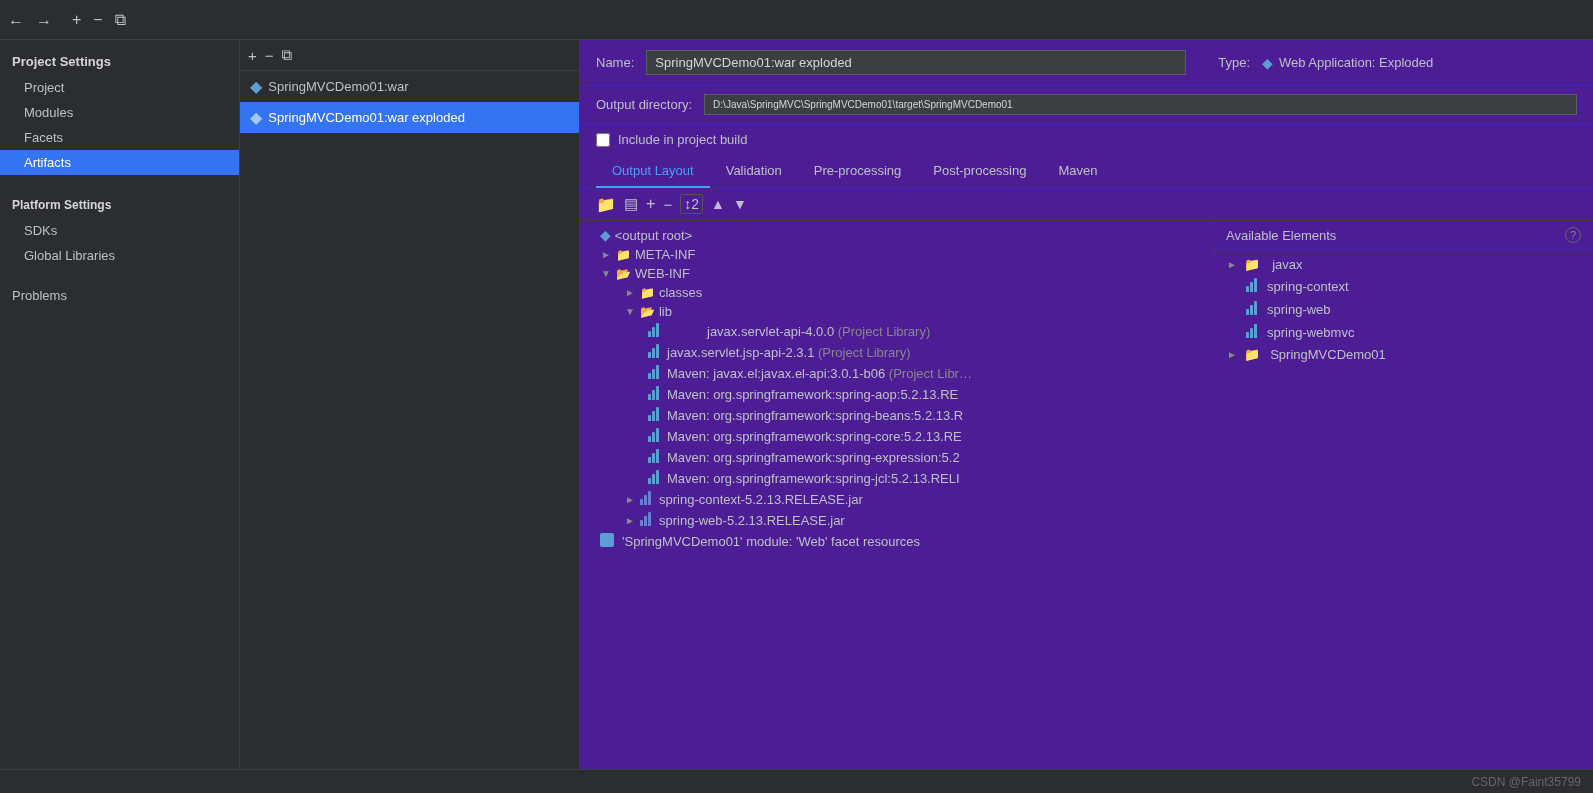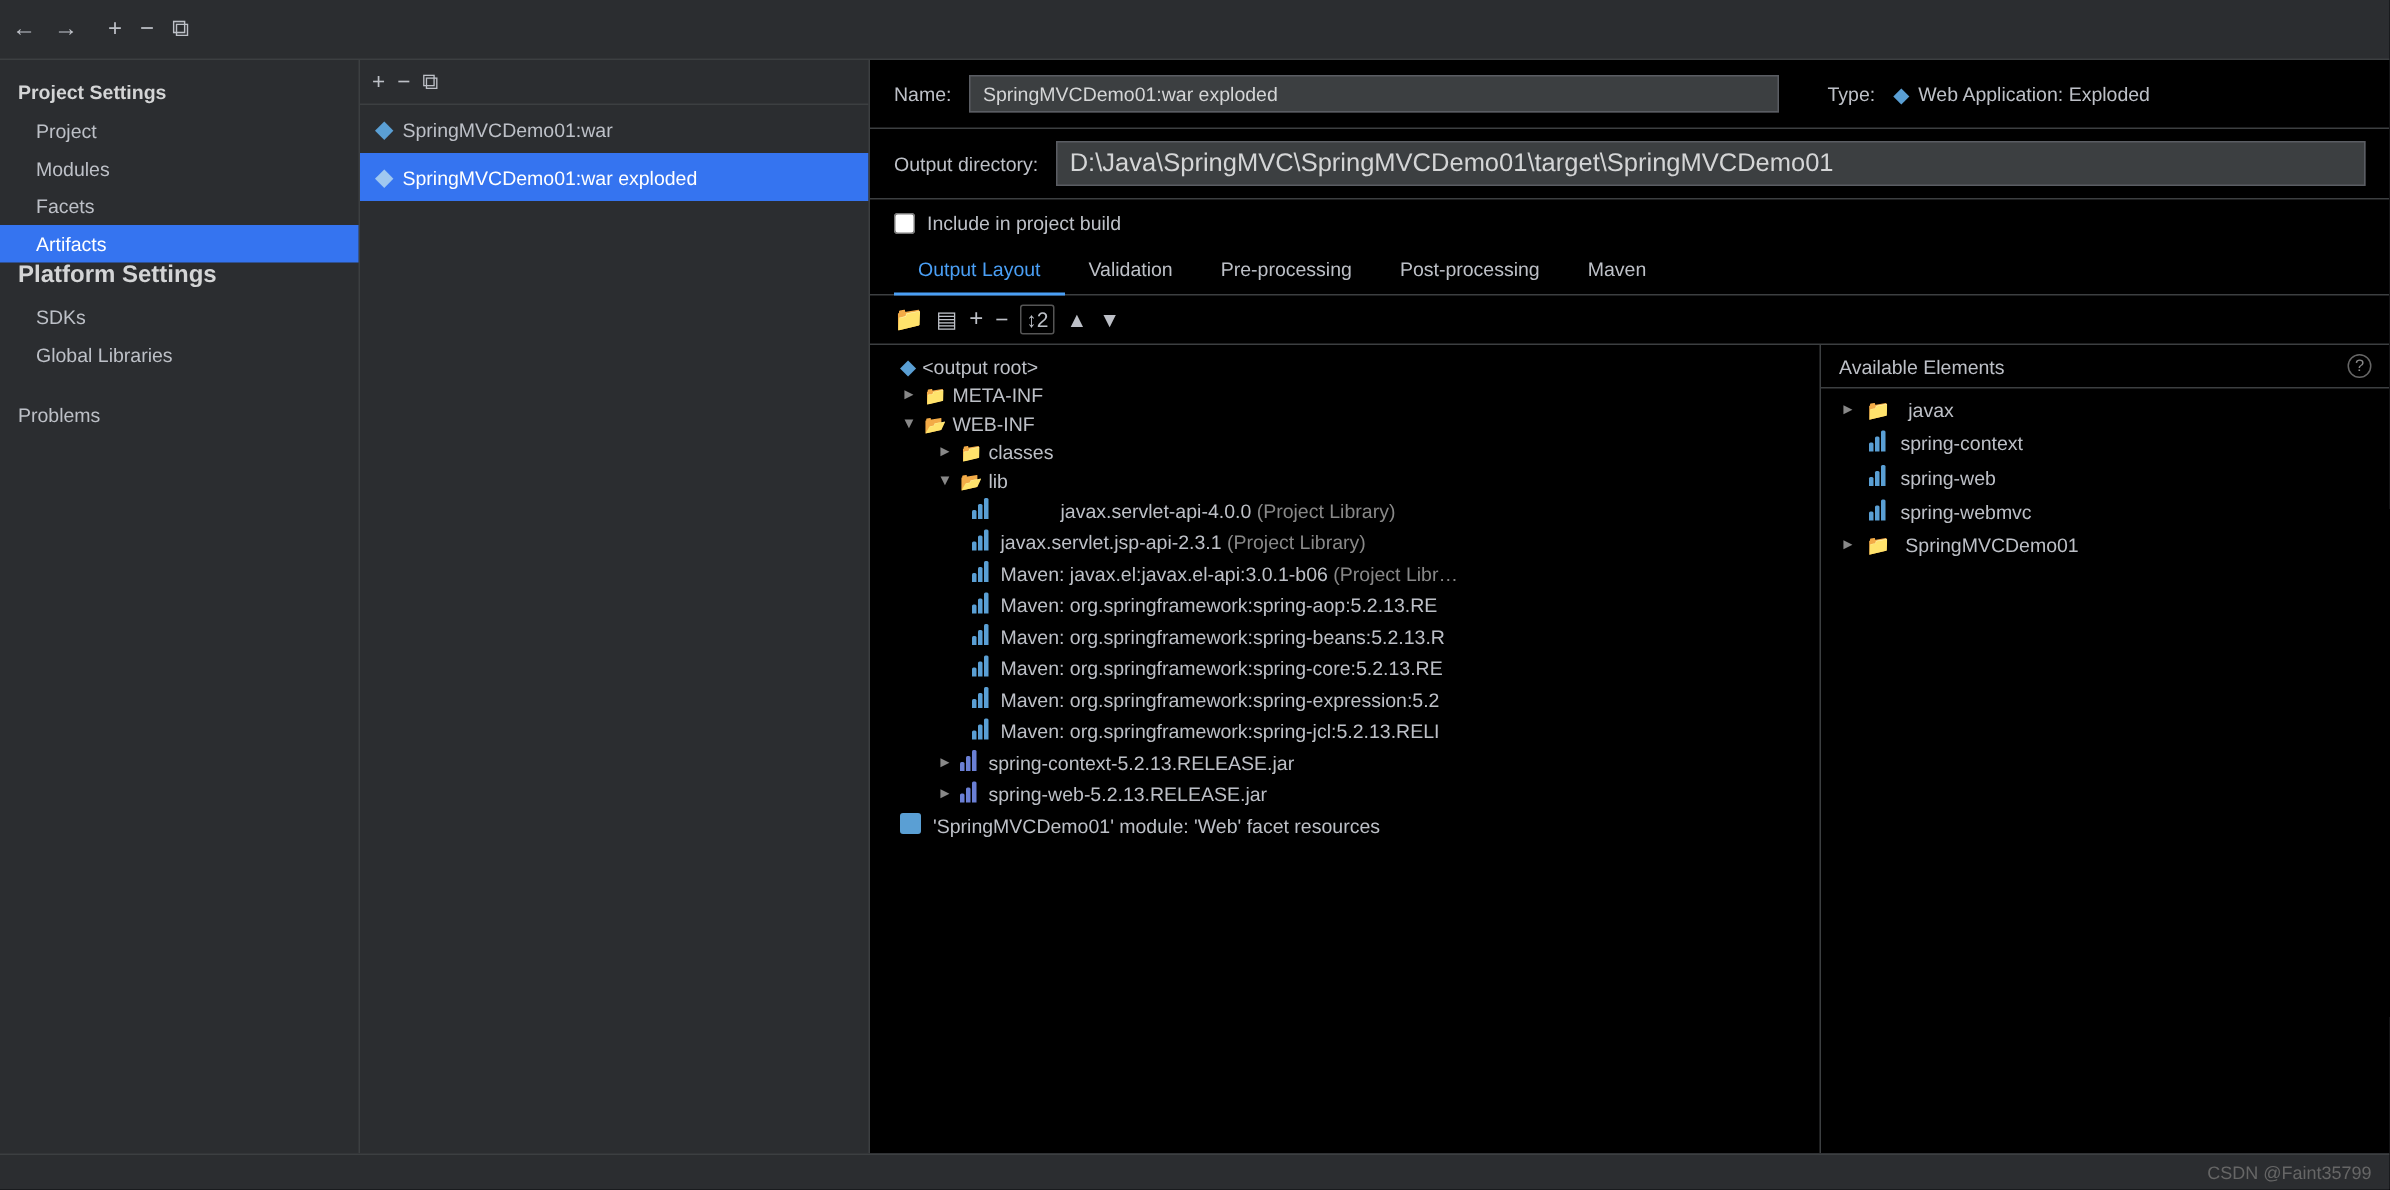--- a/index.html
+++ b/index.html
@@ -55,24 +55,24 @@
     .sidebar-item {
       padding: 5px 12px 5px 24px;
       cursor: pointer;
       color: #bdc0c7;
     }
     .sidebar-item.active {
       background: #3574f0;
       color: #ffffff;
     }
     .sidebar-section-title2 {
-      font-size: 16px;
+      font-size: 12px;
       font-weight: bold;
       color: #d4d5d6;
-      padding: 0 12px 6px 12px;
+      padding: 23px 12px 6px 12px;
     }
     .sidebar-item-plain {
       padding: 5px 12px 5px 24px;
       cursor: pointer;
       color: #bdc0c7;
     }
     .sidebar-problems {
       padding: 20px 12px 5px 12px;
       cursor: pointer;
       color: #bdc0c7;
@@ -114,21 +114,21 @@
     .artifact-list-item.selected {
       background: #3574f0;
       color: #ffffff;
     }
 
     
     .content-panel {
       flex: 1;
       display: flex;
       flex-direction: column;
-      background: #000000;
+      background: #4c1d95;
       overflow: hidden;
     }
 
     
     .name-type-row {
       display: flex;
       align-items: center;
       padding: 10px 16px;
       gap: 12px;
       border-bottom: 1px solid #3c3f41;
@@ -165,21 +165,21 @@
       align-items: center;
       padding: 8px 16px;
       gap: 12px;
       border-bottom: 1px solid #3c3f41;
     }
     .output-dir-input {
       background: #3c3f41;
       border: 1px solid #5a5d63;
       color: #d4d5d6;
       padding: 4px 8px;
-      font-size: 17px;
+      font-size: 10px;
       flex: 1;
       outline: none;
     }
 
     
     .include-row {
       display: flex;
       align-items: center;
       padding: 8px 16px;
       gap: 8px;

